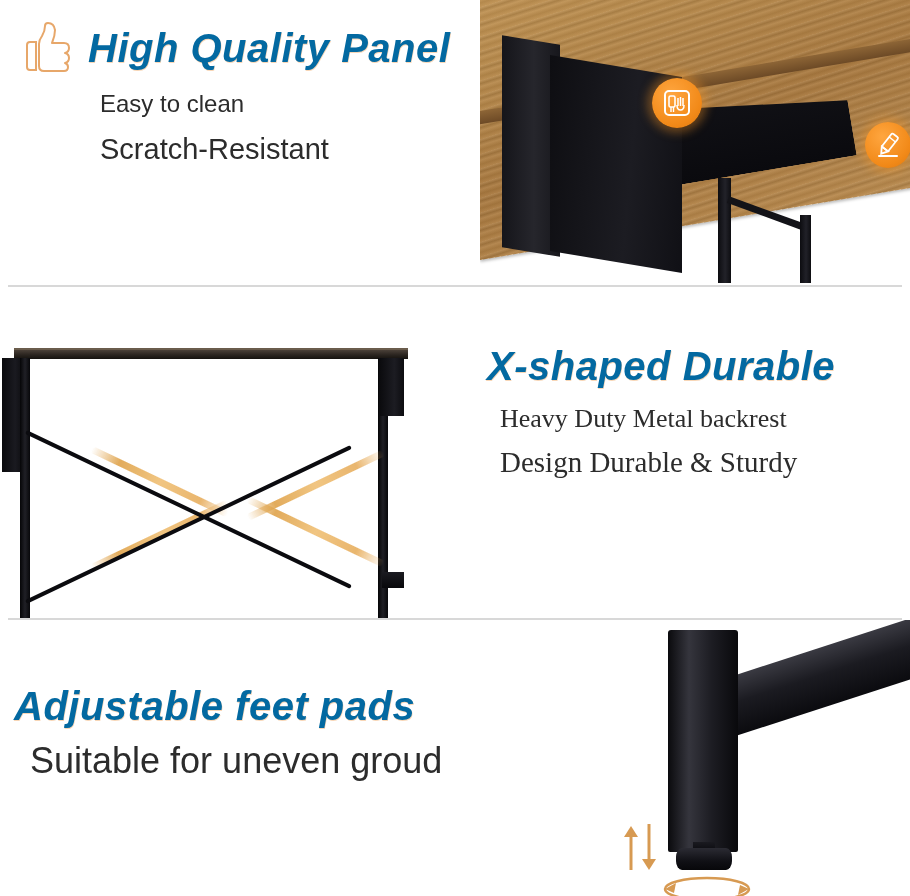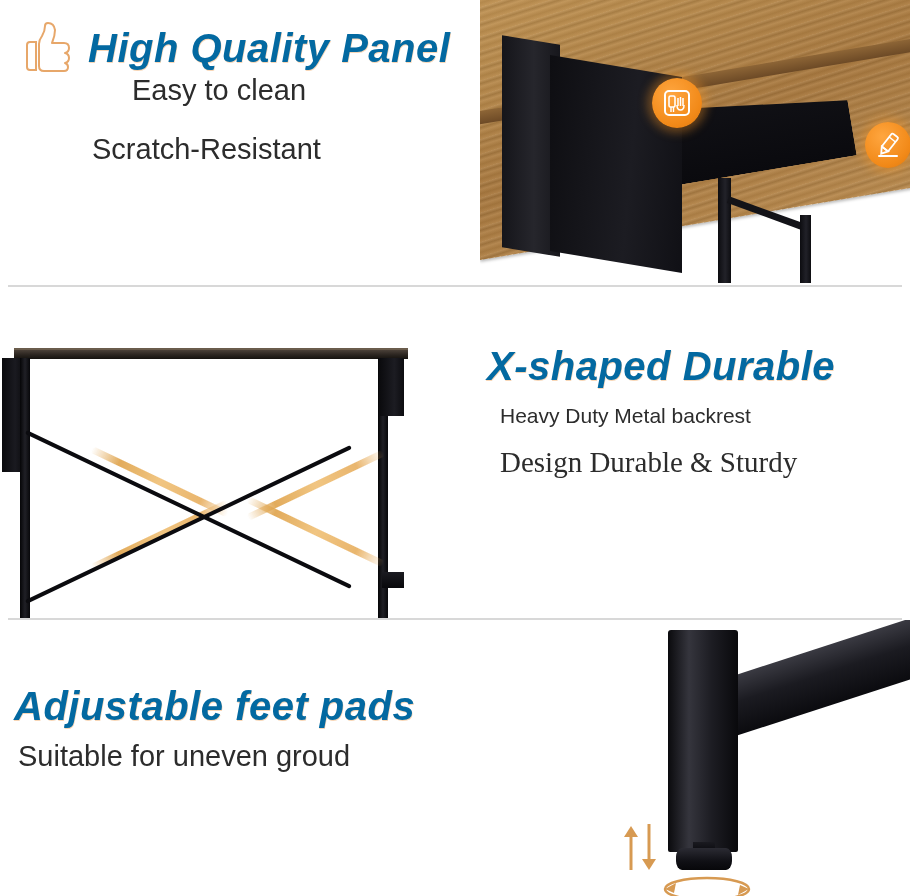--- a/index.html
+++ b/index.html
@@ -33,22 +33,22 @@
     font-weight:400;
     white-space:nowrap;
   }
 
   
   #sec1-head{
     position:absolute;left:88px;top:24px;
     font-size:40px;line-height:48px;
   }
   #thumb-icon{position:absolute;left:10px;top:20px;width:62px;height:56px;}
-  #sec1-l1{position:absolute;left:100px;top:74px;font-size:29px;margin-left:32px;}
-  #sec1-l2{position:absolute;left:92px;top:133px;font-size:29px;}
+  #sec1-l1{position:absolute;left:100px;top:90px;font-size:24px;}
+  #sec1-l2{position:absolute;left:100px;top:133px;font-size:29px;}
 
   
   #desk-render{
     position:absolute;left:480px;top:0px;width:430px;height:283px;
     overflow:hidden;
   }
   
   #wood-top{
     position:absolute;left:0;top:-40px;width:560px;height:300px;
     background:
@@ -166,29 +166,29 @@
   }
   #hi-1{left:92px;top:104px;width:150px;transform-origin:0 50%;transform:rotate(25.5deg);}
   #hi-2{left:248px;top:172px;width:150px;transform-origin:0 50%;transform:rotate(-25.5deg);}
   #hi-3{left:92px;top:222px;width:150px;transform-origin:0 50%;transform:rotate(-25.5deg);}
   #hi-4{left:248px;top:154px;width:150px;transform-origin:0 50%;transform:rotate(25.5deg);}
 
   #sec2-head{
     position:absolute;left:487px;top:342px;
     font-size:40px;line-height:48px;
   }
-  #sec2-l1{position:absolute;left:500px;top:404px;font-size:21px;}
+  #sec2-l1{position:absolute;left:500px;top:404px;font-size:26px;font-family:Liberation Serif, serif;}
   #sec2-l2{position:absolute;left:500px;top:446px;font-size:29px;font-family:Liberation Serif, serif;}
 
   
   #sec3-head{
     position:absolute;left:14px;top:682px;
     font-size:40px;line-height:48px;
   }
-  #sec3-l1{position:absolute;left:18px;top:740px;font-size:29px;}
+  #sec3-l1{position:absolute;left:30px;top:740px;font-size:36px;}
 
   #foot-render{
     position:absolute;left:560px;top:620px;width:350px;height:276px;
     overflow:hidden;
   }
   
   #fr-leg{
     position:absolute;left:108px;top:10px;width:70px;height:222px;
     background:linear-gradient(90deg,#0a0a0d 0%,#35353d 30%,#1d1d23 62%,#09090c 100%);
     border-radius:3px 3px 2px 2px;

